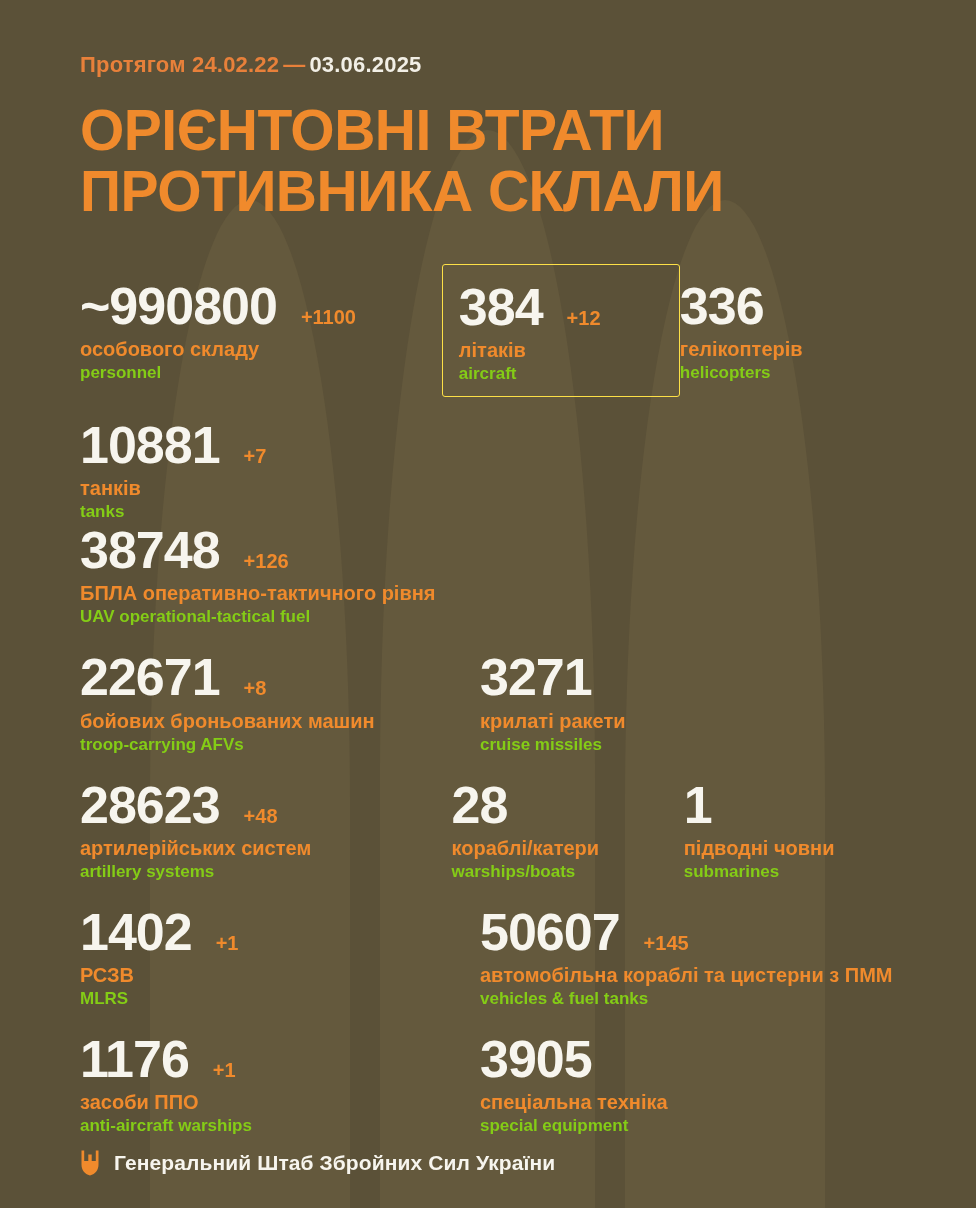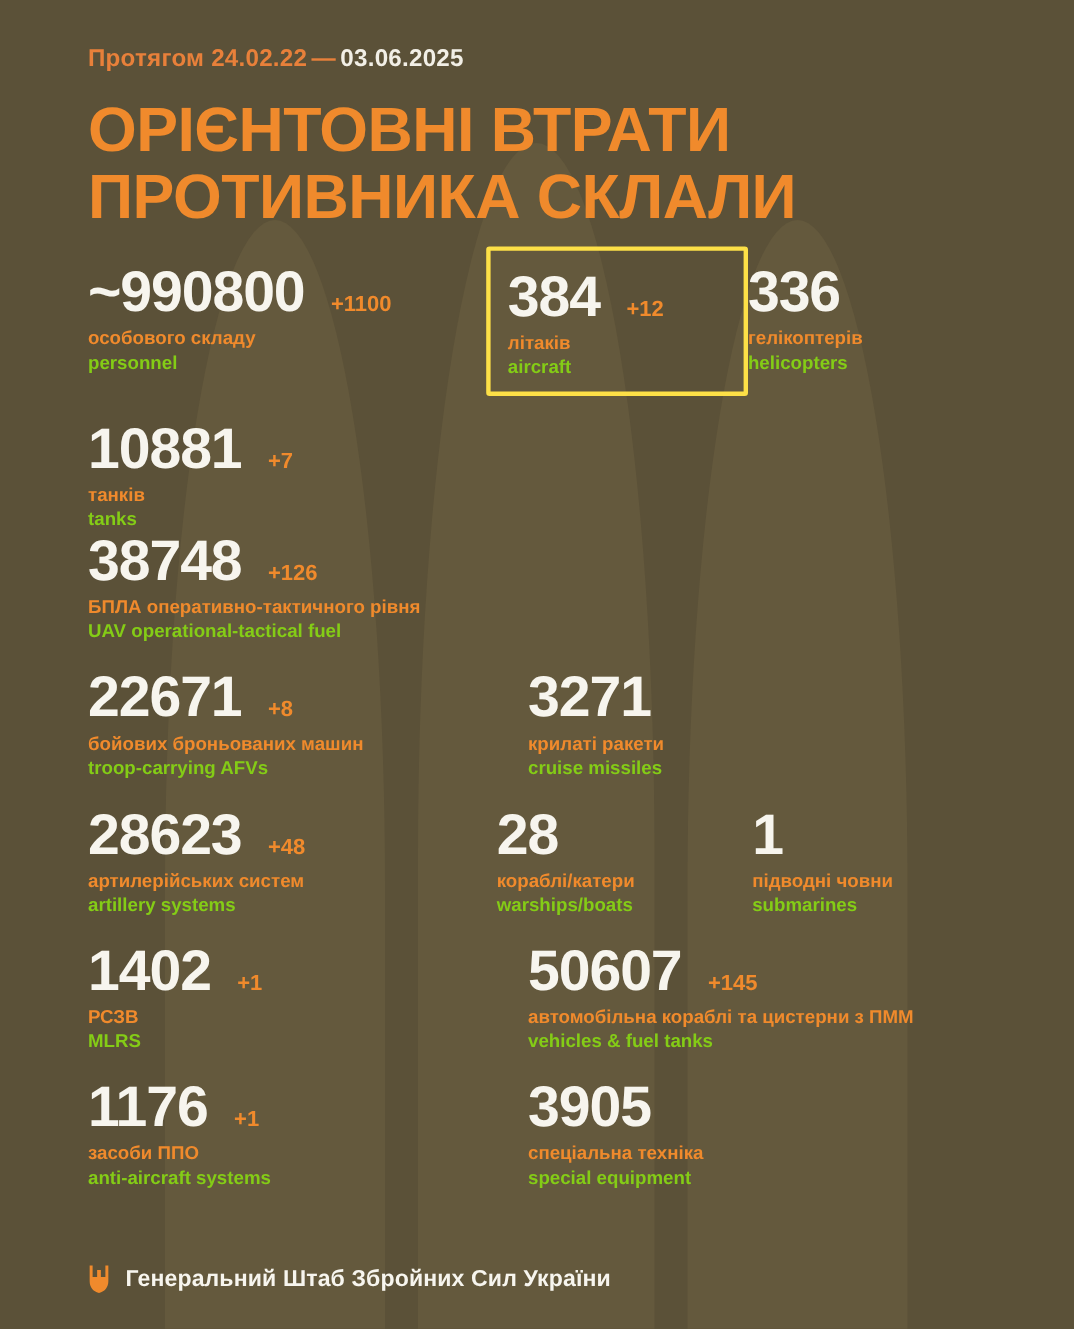--- a/index.html
+++ b/index.html
@@ -30,21 +30,21 @@
   }
   .blob-a { left: 150px;  top: 200px;  width: 200px; height: 1010px; }
   .blob-b { left: 380px;  top: 130px;  width: 215px; height: 1080px; }
   .blob-c { left: 625px;  top: 200px;  width: 200px; height: 1010px; }
 
   .page {
     position: relative;
     z-index: 2;
     width: 976px;
     height: 1208px;
-    padding: 40px 60px 0 80px;
+    padding: 52px 60px 0 80px;
   }
 
   
   .period {
     font-size: 22px;
     font-weight: 700;
     color: #e8803a;
     letter-spacing: 0.2px;
     margin-bottom: 22px;
     white-space: nowrap;
@@ -52,21 +52,21 @@
   .period .dash { color: #e8803a; margin: 0 4px; }
   .period .date-to { color: #f2efe6; }
 
   .headline {
     font-size: 57px;
     line-height: 1.07;
     font-weight: 800;
     color: #f08a2c;
     letter-spacing: -0.5px;
     text-transform: uppercase;
-    margin-bottom: 28px;
+    margin-bottom: 56px;
   }
   .headline .l2 { display: block; }
 
   
   .stats {
     position: relative;
   }
   .row {
     display: flex;
     align-items: flex-start;
@@ -88,41 +88,41 @@
     letter-spacing: -1px;
     line-height: 1.08;
   }
   .delta {
     font-size: 20px;
     font-weight: 700;
     color: #f08a2c;
     line-height: 1;
   }
   .lbl-ua {
-    font-size: 17px;
+    font-size: 20px;
     font-weight: 700;
     color: #f08a2c;
     margin-top: 4px;
     white-space: nowrap;
   }
   .lbl-en {
     font-size: 17px;
     font-weight: 700;
     color: #84cc16;
     margin-top: 2px;
     white-space: nowrap;
   }
 
   
   .col-1 { width: 400px; }
   .col-2 { width: 250px; }
   .col-3 { width: 250px; }
 
   .highlight {
-    border: 4px solid #fde047;
+    border: 1px solid #fde047;
     border-radius: 3px;
     padding: 14px 16px 12px 16px;
     margin: -14px 0 0 -16px;
   }
 
   .row-1 { margin-top: 18px; margin-bottom: 20px; }
   .row-2 { margin-bottom: 22px; flex-direction: column; }
   .row-3 { margin-bottom: 22px; }
   .row-4 { margin-bottom: 22px; }
   .row-5 { margin-bottom: 22px; }
@@ -283,21 +283,21 @@
       </div>
     </div>
 
     <div class="row row-6">
       <div class="cell col-1">
         <div class="num-line">
           <span class="num">1176</span>
           <span class="delta">+1</span>
         </div>
         <div class="lbl-ua">засоби ППО</div>
-        <div class="lbl-en">anti-aircraft systems</div>
+        <div class="lbl-en">anti-aircraft warships</div>
       </div>
       <div class="cell">
         <div class="num-line">
           <span class="num">3905</span>
           <span class="delta"></span>
         </div>
         <div class="lbl-ua">спеціальна техніка</div>
         <div class="lbl-en">special equipment</div>
       </div>
     </div>

